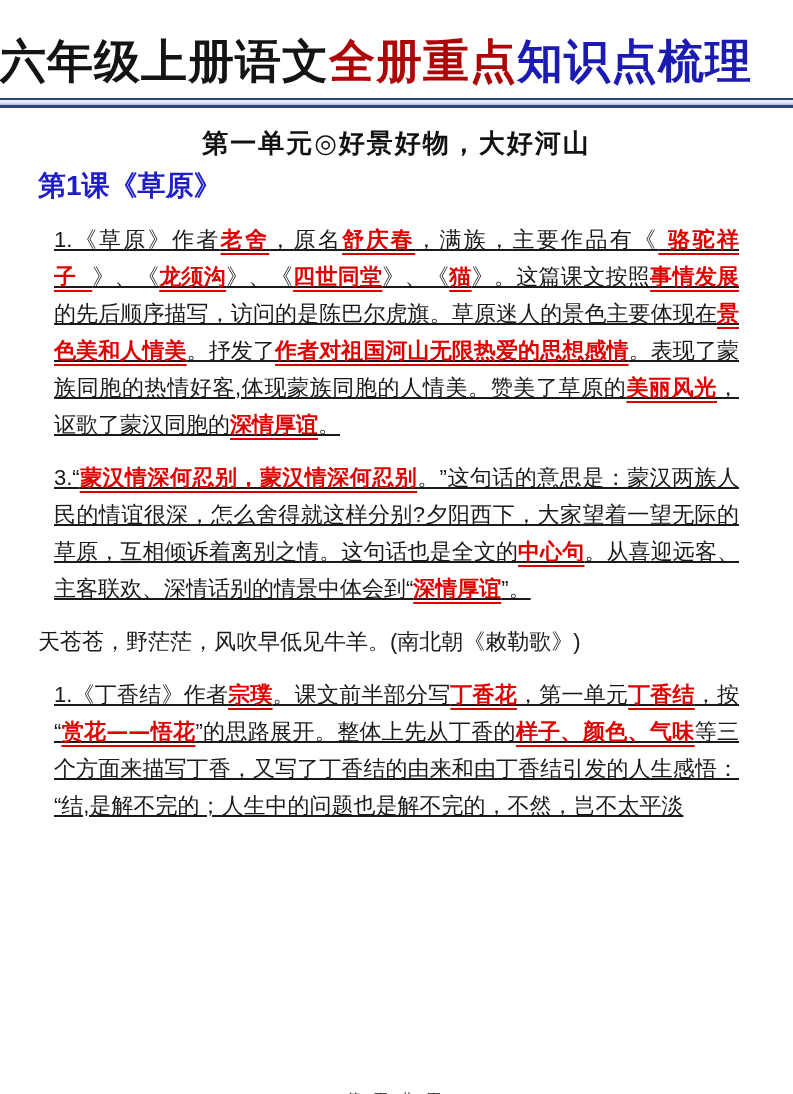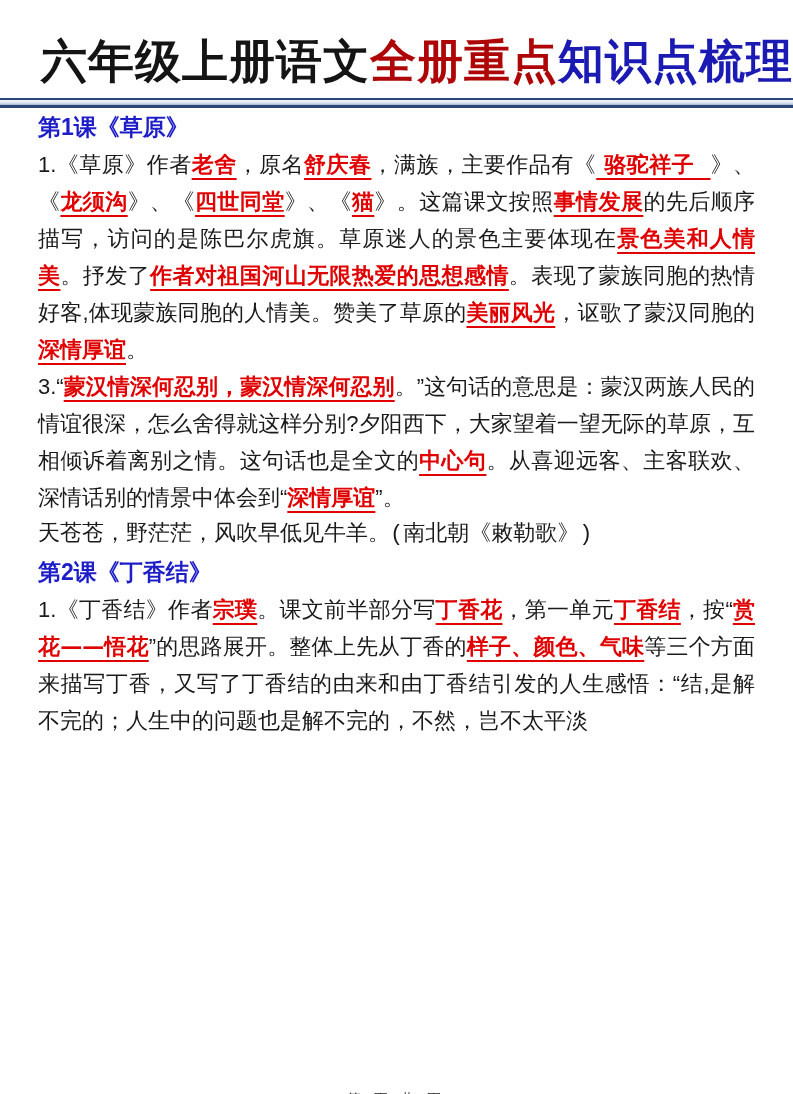--- a/index.html
+++ b/index.html
@@ -9,21 +9,21 @@
     font-family: "Liberation Sans", sans-serif;
     color: #1a1a1a;
     position: relative;
     overflow: hidden;
   }
   .page { width: 793px; height: 1094px; position: relative; }
 
   
   .title {
     margin-top: 30px;
-    text-align: right;
+    text-align: left;
     font-family: "DejaVu Serif", serif;
     font-weight: 900;
     font-size: 46px;
     line-height: 62px;
     letter-spacing: 1px;
     white-space: nowrap;
   }
   .title .t-black { color: #141414; }
   .title .t-red   { color: #ae0606; }
   .title .t-blue  { color: #1b1bb4; }
@@ -53,29 +53,30 @@
 
   
   .doc-body {
     padding: 0 38px;
     font-size: 22px;
     line-height: 37px;
   }
   .doc-body .heading {
     color: #1e1ec8;
     font-weight: 700;
-    font-size: 23px;
+    font-size: 28px;
     line-height: 38px;
   }
   .doc-body .para {
     text-align: justify;
-    margin: 0;
+    margin: 16px;
+    text-decoration: underline;
   }
   .doc-body .poem {
-    font-family: Liberation Mono, monospace;
+    font-family: Liberation Sans, sans-serif;
     font-weight: 500;
     margin: 0;
   }
   .doc-body .em {
     color: #e00000;
     font-family: "DejaVu Serif", serif;
     font-weight: 700;
     text-decoration: underline;
     text-decoration-thickness: 2px;
     text-underline-offset: 6px;
@@ -96,25 +97,25 @@
 <body>
 
 <div class="page">
 
   <div class="title">
     <span class="t-black">六年级上册语文</span><span class="t-red">全册重点</span><span class="t-blue">知识点梳理</span>
   </div>
 
   <div class="divider"></div>
 
+  <div class="unit-heading">第一单元◎好景好物，大好河山</div>
 
   <div class="doc-body">
       <div class="heading"><span>第1课《草原》</span></div>
       <div class="para"><span>1.《草原》作者</span><span class="em">老舍</span><span>，原名</span><span class="em">舒庆春</span><span>，满族，主要作品有《</span><span class="em">&nbsp;骆驼祥子&nbsp;&nbsp;</span><span>》、《</span><span class="em">龙须沟</span><span>》、《</span><span class="em">四世同堂</span><span>》、《</span><span class="em">猫</span><span>》。这篇课文按照</span><span class="em">事情发展</span><span>的先后顺序描写，访问的是陈巴尔虎旗。草原迷人的景色主要体现在</span><span class="em">景色美和人情美</span><span>。抒发了</span><span class="em">作者对祖国河山无限热爱的思想感情</span><span>。表现了蒙族同胞的热情好客,体现蒙族同胞的人情美。赞美了草原的</span><span class="em">美丽风光</span><span>，讴歌了蒙汉同胞的</span><span class="em">深情厚谊</span><span>。</span></div>
       <div class="para"><span>3.“</span><span class="em">蒙汉情深何忍别，蒙汉情深何忍别</span><span>。”这句话的意思是：蒙汉两族人民的情谊很深，怎么舍得就这样分别?夕阳西下，大家望着一望无际的草原，互相倾诉着离别之情。这句话也是全文的</span><span class="em">中心句</span><span>。从喜迎远客、主客联欢、深情话别的情景中体会到“</span><span class="em">深情厚谊</span><span>”。</span></div>
       <div class="poem"><span>天苍苍，野茫茫，风吹早低见牛羊。(南北朝《敕勒歌》)</span></div>
-      <div class="heading"><span>第2课《丁香结》</span></div>
       <div class="para"><span>1.《丁香结》作者</span><span class="em">宗璞</span><span>。课文前半部分写</span><span class="em">丁香花</span><span>，第一单元</span><span class="em">丁香结</span><span>，按“</span><span class="em">赏花——悟花</span><span>”的思路展开。整体上先从丁香的</span><span class="em">样子、颜色、气味</span><span>等三个方面来描写丁香，又写了丁香结的由来和由丁香结引发的人生感悟：“结,是解不完的；人生中的问题也是解不完的，不然，岂不太平淡</span></div>
     </div>
 
   <div class="footer">第 页 共  页</div>
 
 </div>
 
 </body></html>

